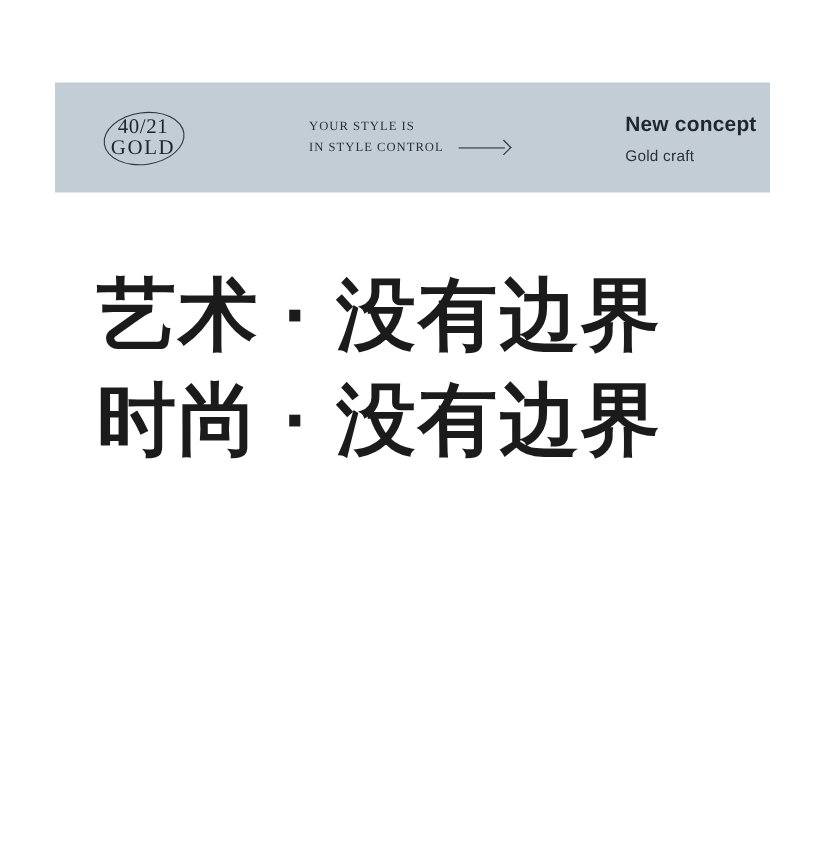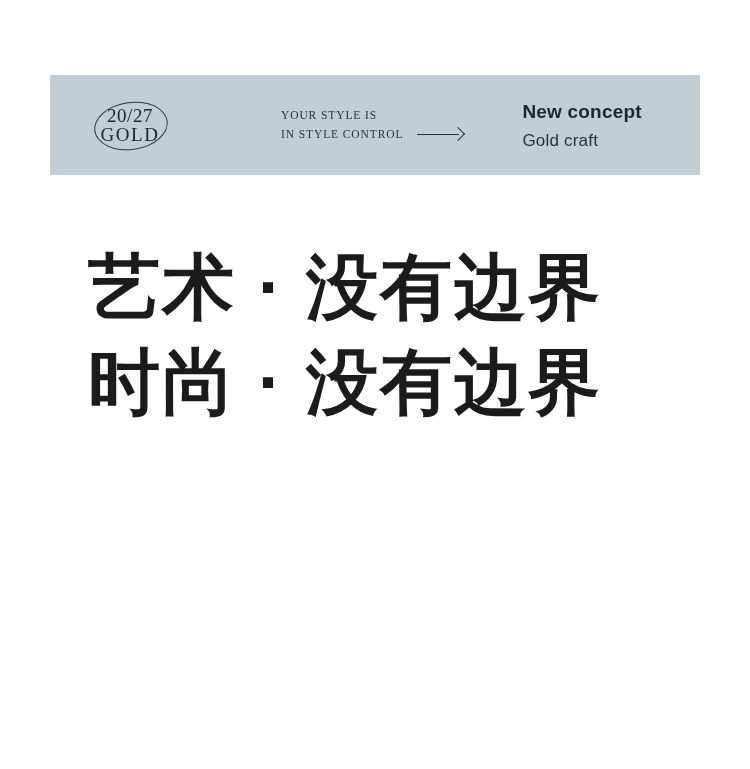--- a/index.html
+++ b/index.html
@@ -103,31 +103,31 @@
     border-top: 1.4px solid #2b3139;
     border-right: 1.4px solid #2b3139;
     transform: rotate(45deg);
   }
   .slogan-row {
     display: flex;
     align-items: flex-start;
   }
 
   .banner-right {
-    margin-left: 59px;
+    margin-left: 105px;
     color: #1f262e;
   }
   .banner-right .bt {
     font-size: 19px;
     font-weight: bold;
     letter-spacing: 0.2px;
     line-height: 1.4;
   }
   .banner-right .bs {
-    font-size: 17px;
+    font-size: 14px;
     margin-top: 6px;
     letter-spacing: 0.2px;
     color: #2b3139;
   }
 
   
   .headline {
     position: absolute;
     left: 88px;
     top: 240px;
@@ -172,21 +172,21 @@
 </head>
 <body>
 
 <div class="page">
 
   <div class="banner">
 
     <div class="banner-logo">
       <div class="logo-ellipse"></div>
       <div class="logo-text">
-        <span class="l1">20/27</span>
+        <span class="l1">40/21</span>
         <span class="l2">GOLD</span>
       </div>
     </div>
 
     <div class="slogan-row">
       <div class="banner-slogan">
         <div>YOUR STYLE IS</div>
         <div>IN STYLE CONTROL</div>
       </div>
       <div class="slogan-arrow">

